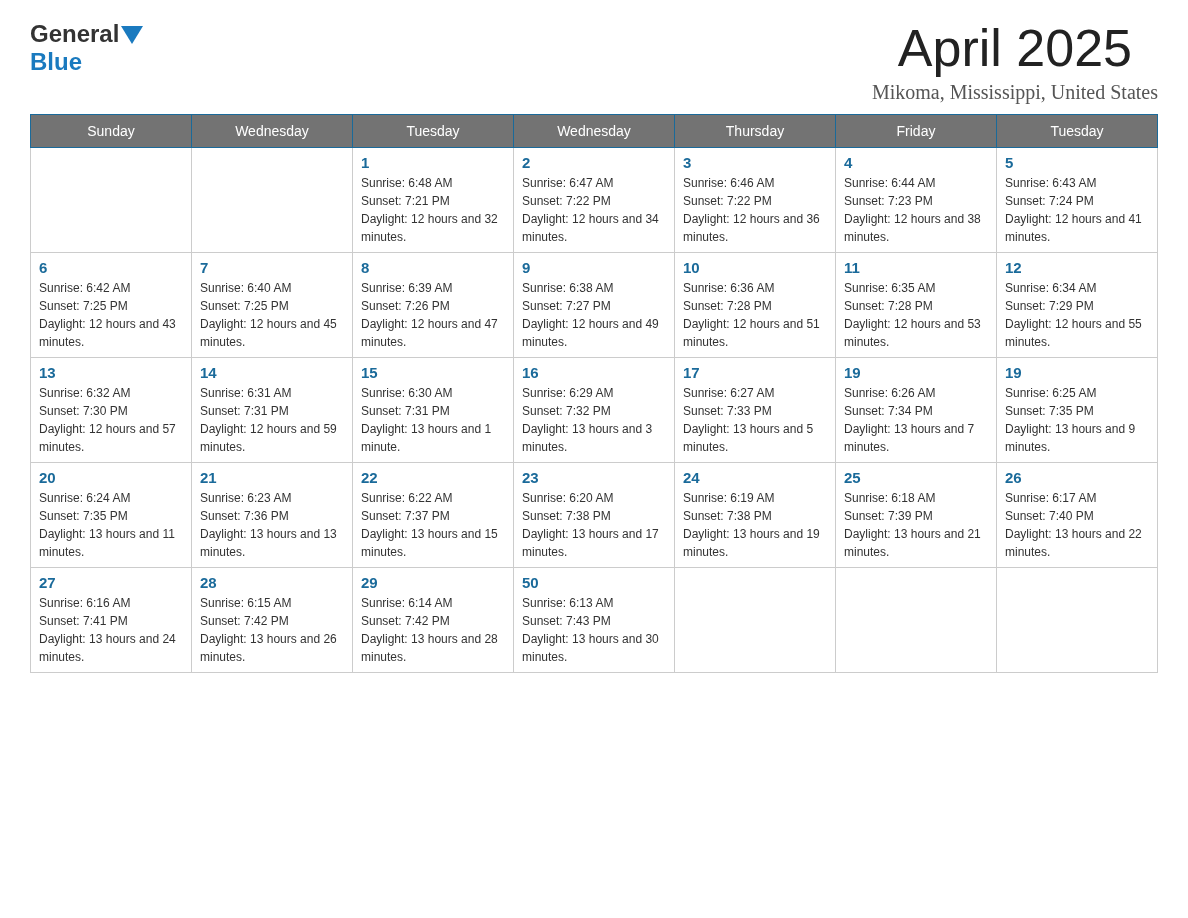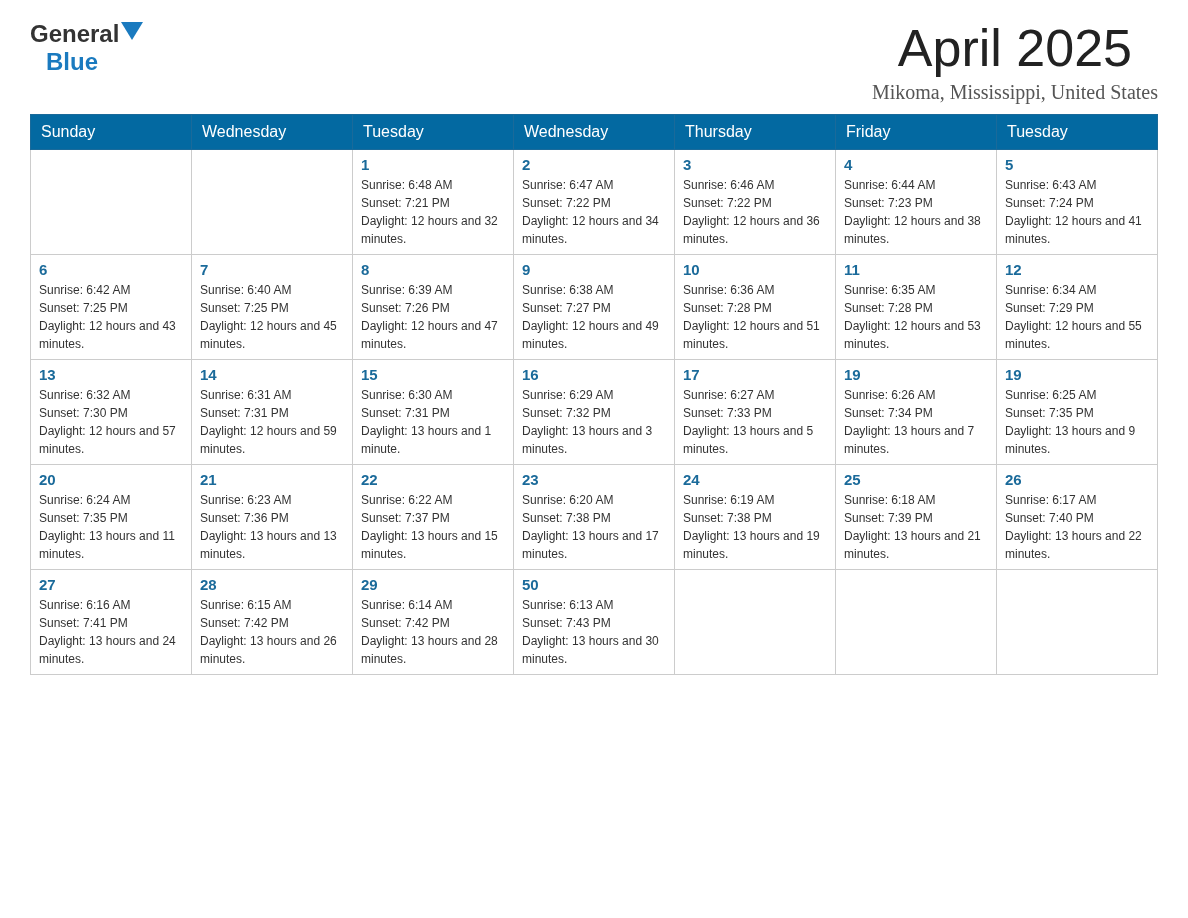--- a/index.html
+++ b/index.html
@@ -31,26 +31,26 @@
       color: #555;
       margin-top: 4px;
       font-family: Liberation Serif, serif;
     }
     table {
       width: 100%;
       border-collapse: collapse;
       margin-top: 10px;
     }
     thead tr th {
-      background-color: #0369a1;
+      background-color: #737373;
       color: #fff;
-      font-size: 16px;
+      font-size: 14px;
       font-weight: normal;
       padding: 8px 10px;
-      text-align: left;
+      text-align: center;
       border: 1px solid #1a6a9a;
     }
     tbody tr td {
       border: 1px solid #ccc;
       vertical-align: top;
       padding: 6px 8px;
       width: 14.28%;
       min-height: 90px;
     }
     .day-number {
@@ -71,25 +71,26 @@
     tbody tr td:first-child .day-number {
       color: #1a6a9a;
     }
     .logo-wrapper {
       display: flex;
       flex-direction: column;
       align-items: flex-start;
     }
     .logo-line1 {
       display: flex;
+      align-items: center;
     }
     .logo-line2 {
       display: flex;
       align-items: center;
-      margin-left: 16px;
+      margin-left: 0;
     }
   </style>
 </head>
 <body>
 
 <div class="header-top">
   <div class="logo-wrapper">
     <div class="logo-line1">
       <span style="font-size:24px;font-weight:bold;color:#333;font-family:Arial;">General</span>
       <svg width="22" height="18" viewBox="0 0 22 18" style="margin-left:2px;margin-top:2px;">

